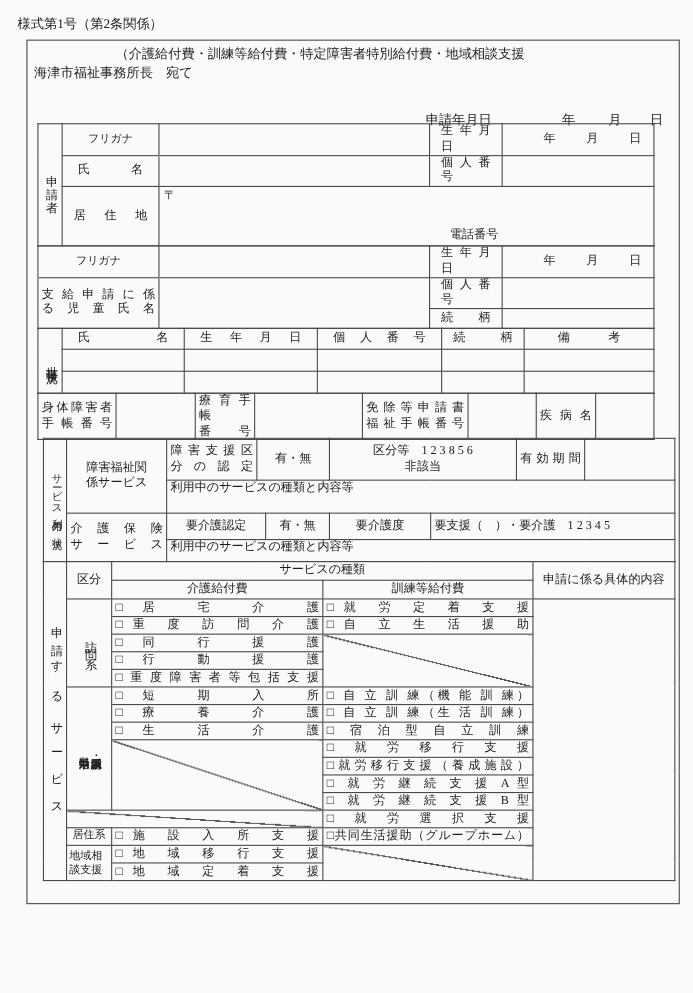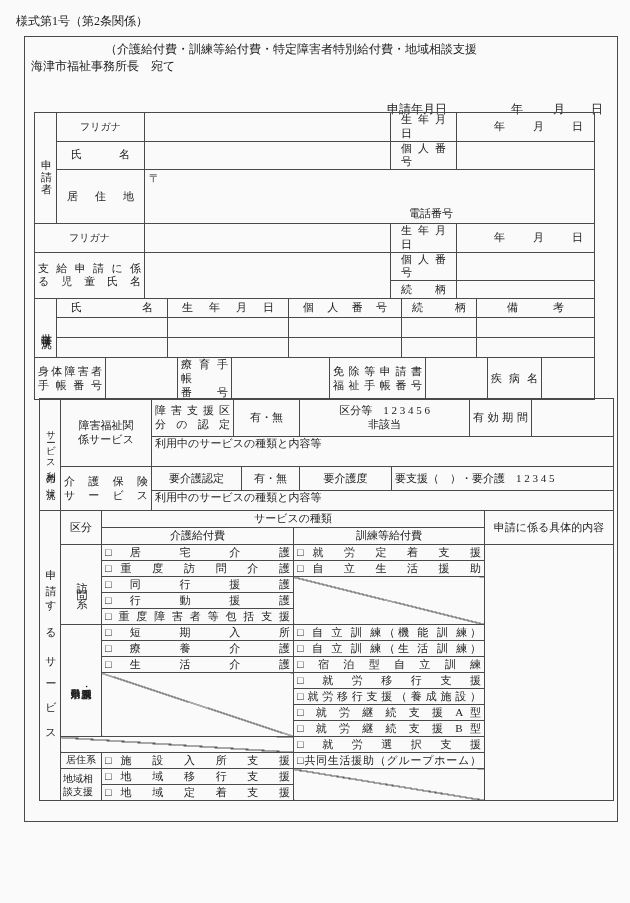--- a/index.html
+++ b/index.html
@@ -229,21 +229,21 @@
         <td rowspan="2" class="c">
           <span style="display:block;">障害福祉関</span>
           <span style="display:block;">係サービス</span>
         </td>
         <td>
           <span class="jl">障 害 支 援 区</span>
           <span class="jl">分 の 認 定</span>
         </td>
         <td colspan="2" class="c">有・無</td>
         <td colspan="2" class="c">
-          <span style="display:block;">区分等　1 2 3 4 5 6</span>
+          <span style="display:block;">区分等　1 2 3 8 5 6</span>
           <span style="display:block;">非該当</span>
         </td>
         <td class="j">有 効 期 間</td>
         <td></td>
       </tr>
       <tr style="height:30px;">
         <td colspan="7" class="topleft">
           <span>利用中のサービスの種類と内容等</span>
         </td>
       </tr>

